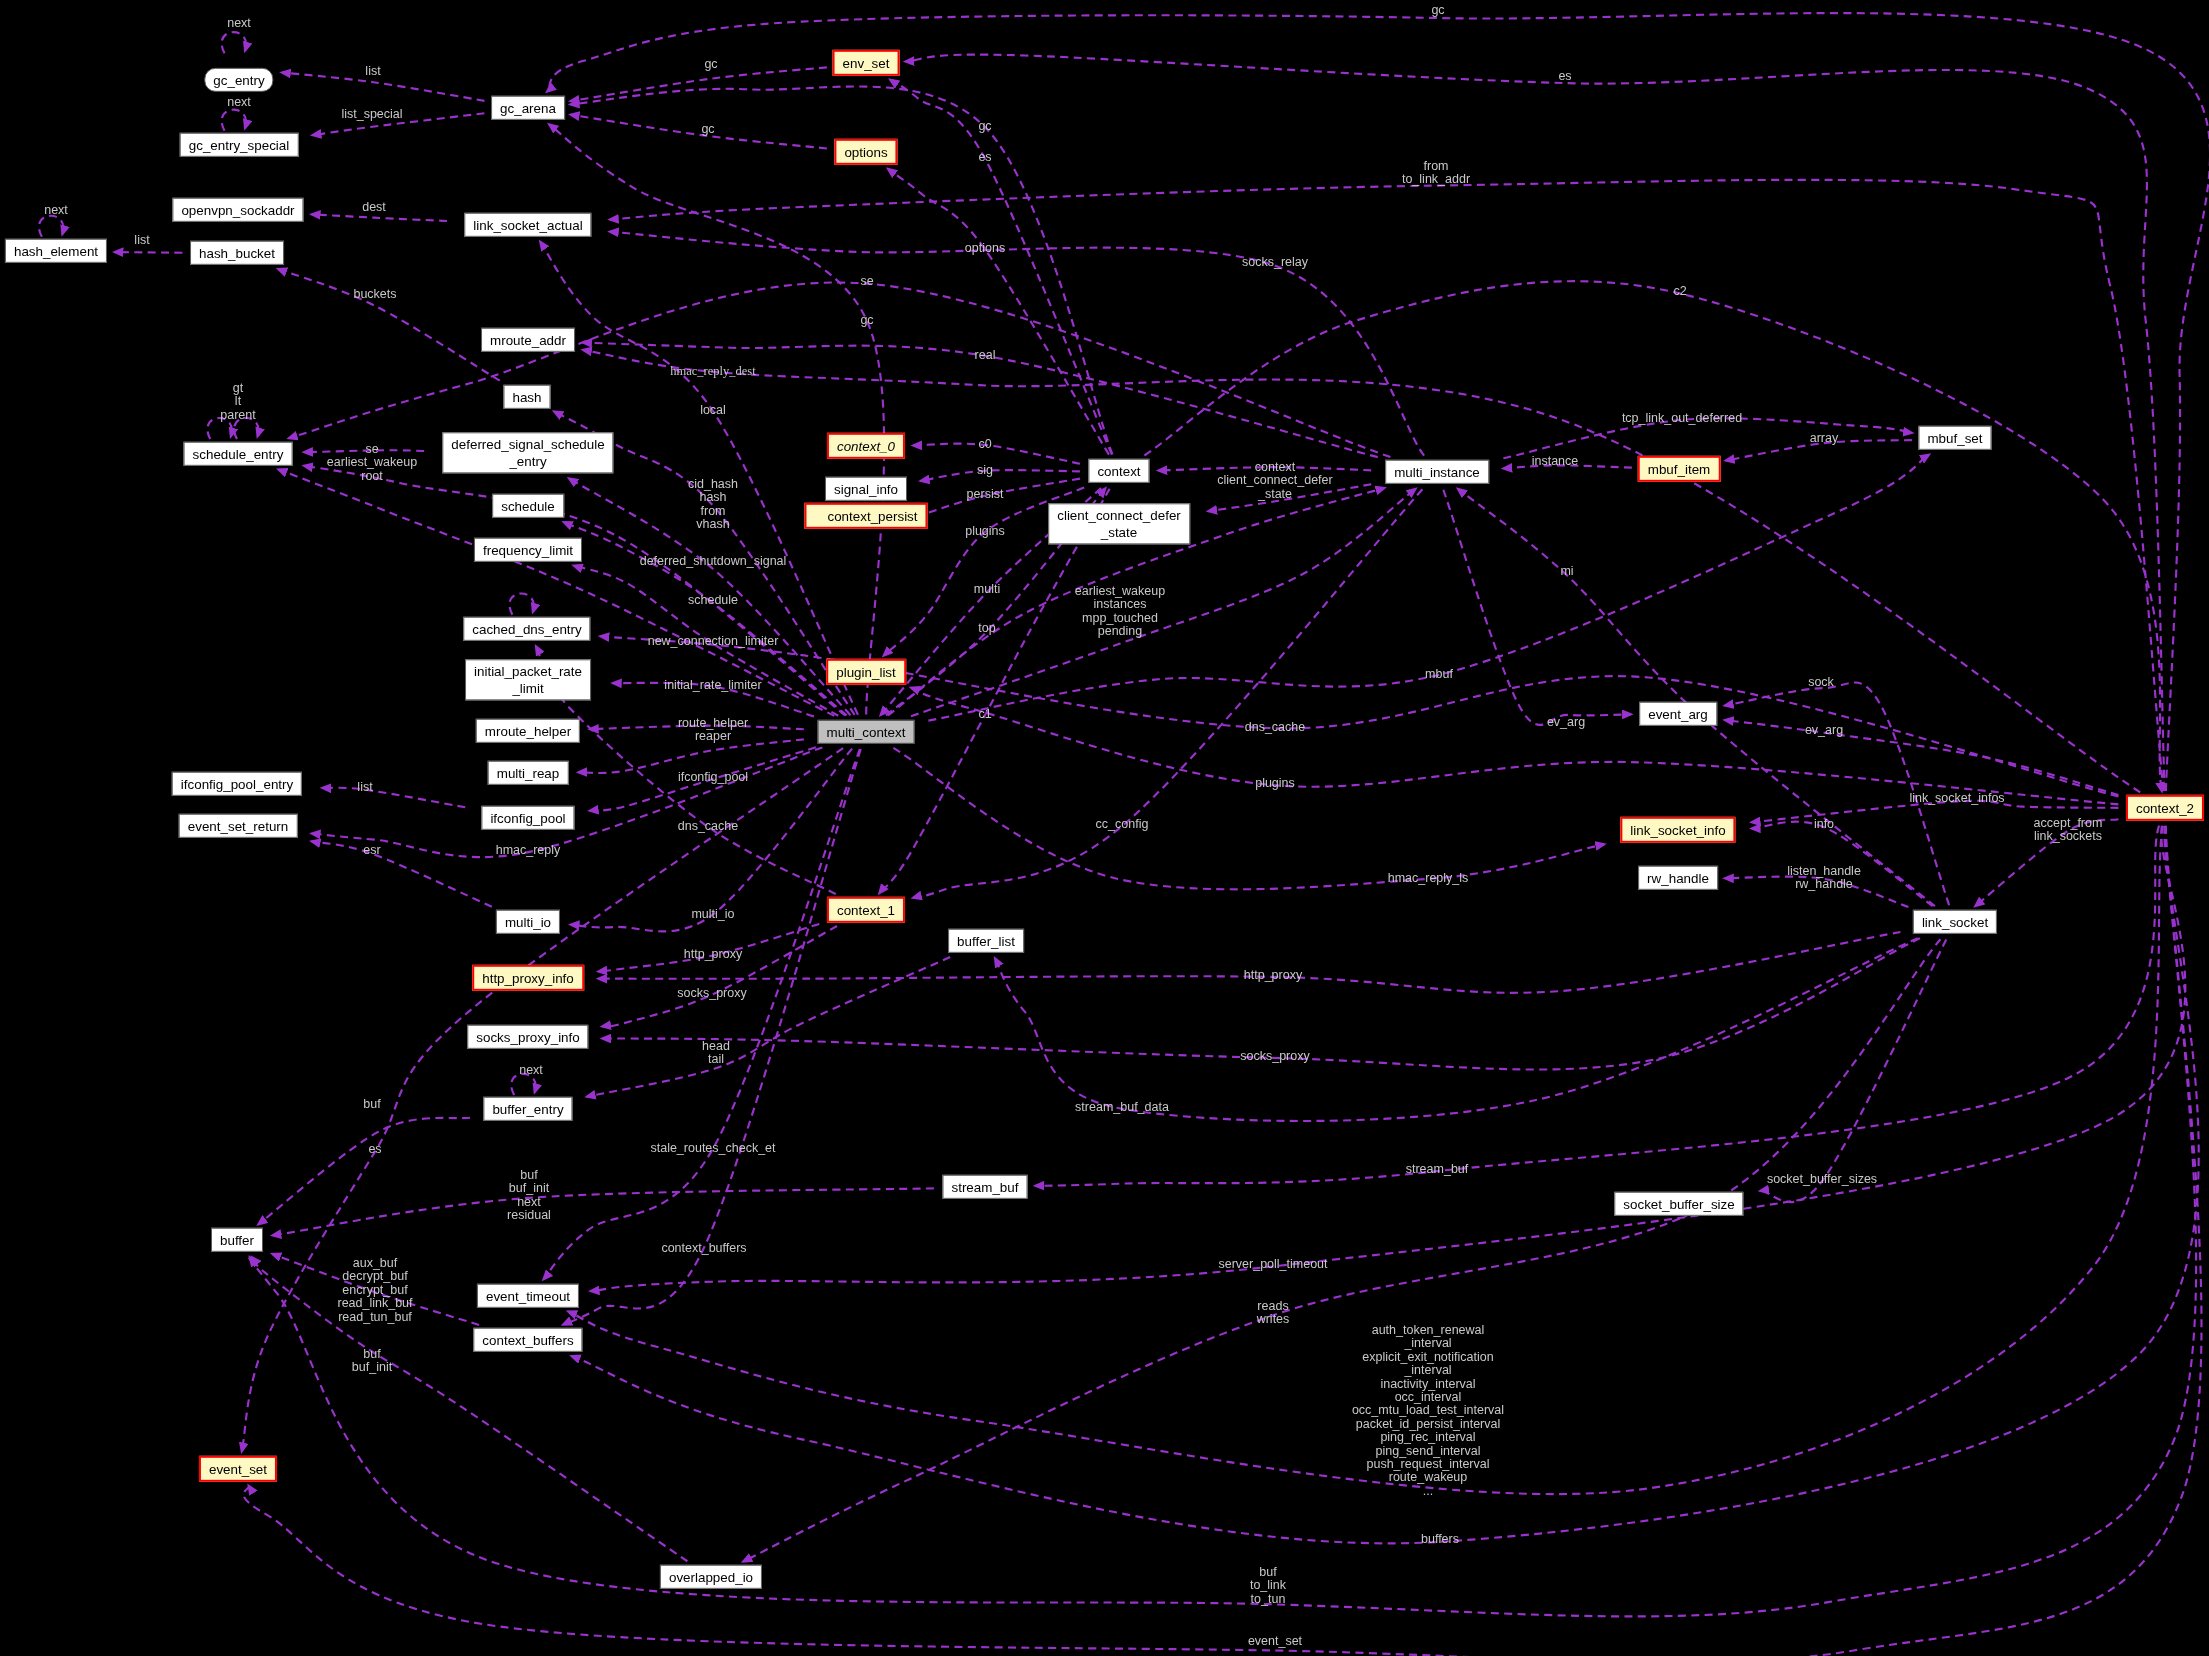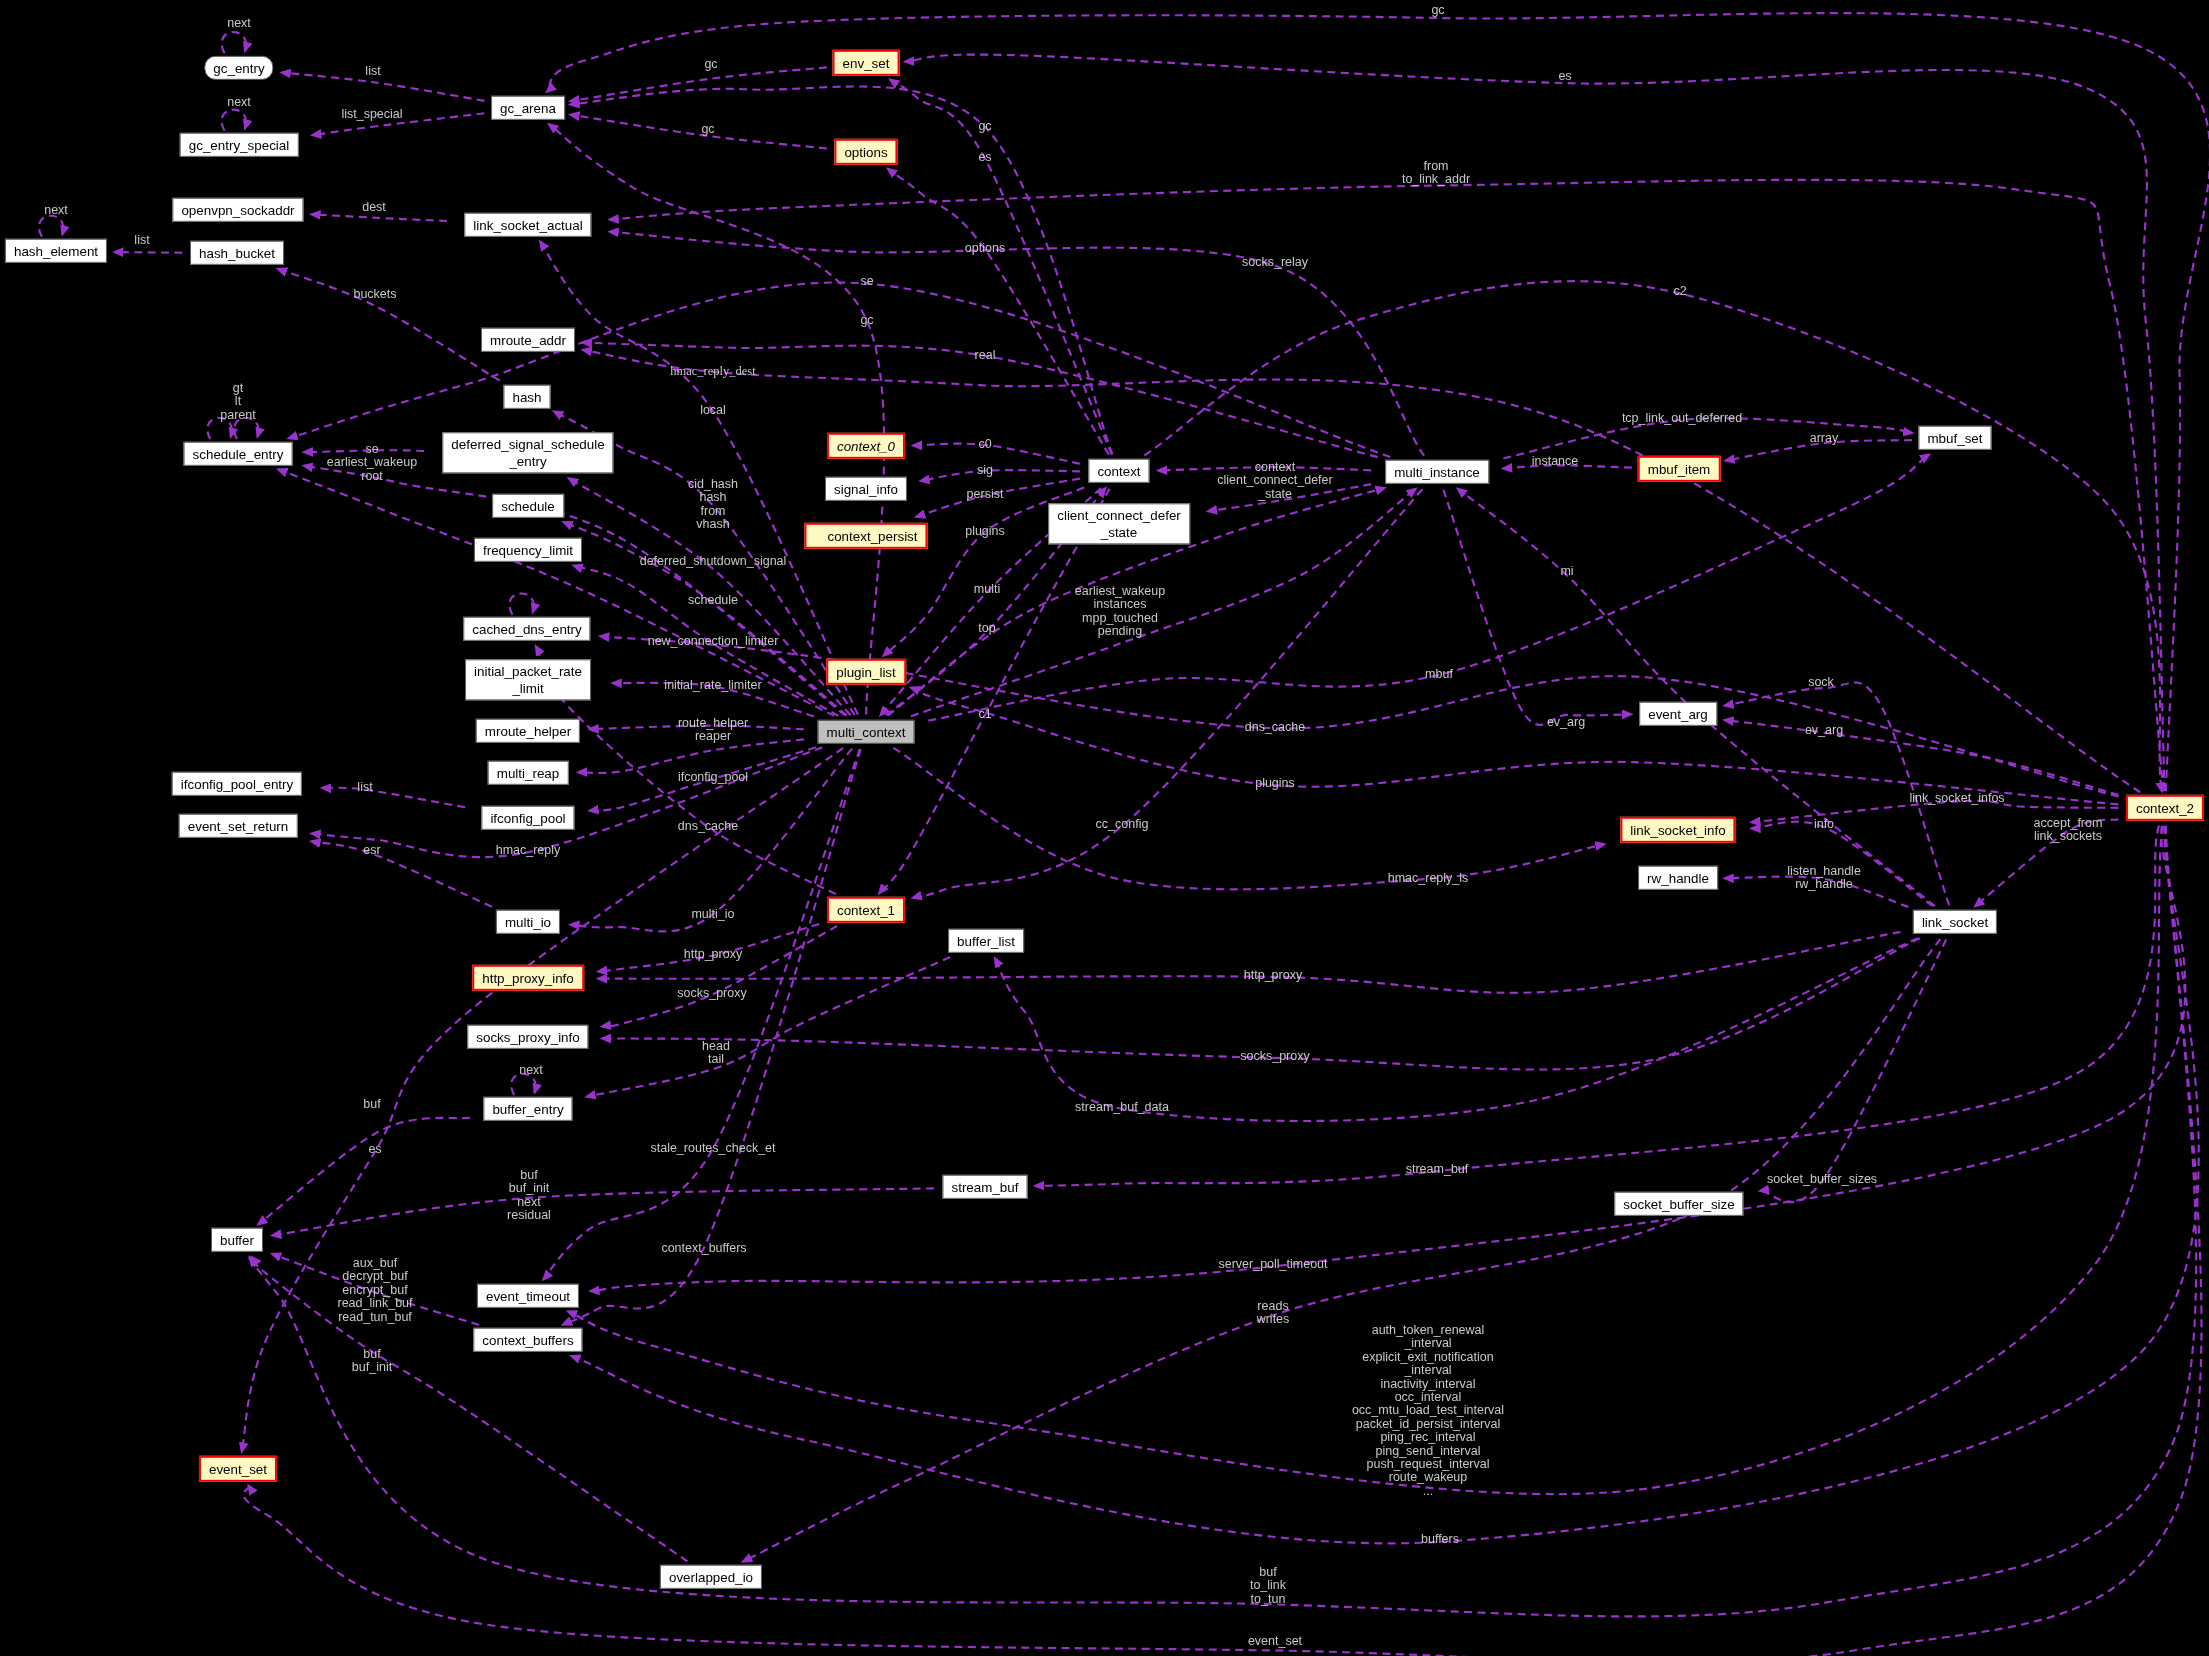--- a/index.html
+++ b/index.html
@@ -403,21 +403,21 @@
     <div class="elabel" style="left: 1824px; top: 878px;">
       <span>listen_handle</span>
       <span>rw_handle</span>
     </div>
     <div class="elabel" style="left: 1680px; top: 292px;">
       <span>c2</span>
     </div>
     <div class="elabel" style="left: 1822px; top: 1180px;">
       <span>socket_buffer_sizes</span>
     </div>
-    <div class="node" style="left: 239px; top: 68px; border-radius: 11px;">
+    <div class="node" style="left: 239px; top: 80px; border-radius: 11px;">
       <span>gc_entry</span>
     </div>
     <div class="node" style="left: 239px; top: 145px;">
       <span>gc_entry_special</span>
     </div>
     <div class="node" style="left: 238px; top: 210px;">
       <span>openvpn_sockaddr</span>
     </div>
     <div class="node" style="left: 56px; top: 251px;">
       <span>hash_element</span>
@@ -510,21 +510,21 @@
     </div>
     <div class="node red" style="left: 866px; top: 152px;">
       <span>options</span>
     </div>
     <div class="node red" style="left: 866px; top: 446px; font-style: italic;">
       <span>context_0</span>
     </div>
     <div class="node" style="left: 866px; top: 489px;">
       <span>signal_info</span>
     </div>
-    <div class="node red" style="left: 866px; top: 536px; padding-left: 21px;">
+    <div class="node red" style="left: 866px; top: 516px; padding-left: 21px;">
       <span>context_persist</span>
     </div>
     <div class="node red" style="left: 866px; top: 672px;">
       <span>plugin_list</span>
     </div>
     <div class="node main" style="left: 866px; top: 732px;">
       <span>multi_context</span>
     </div>
     <div class="node red" style="left: 866px; top: 910px;">
       <span>context_1</span>

